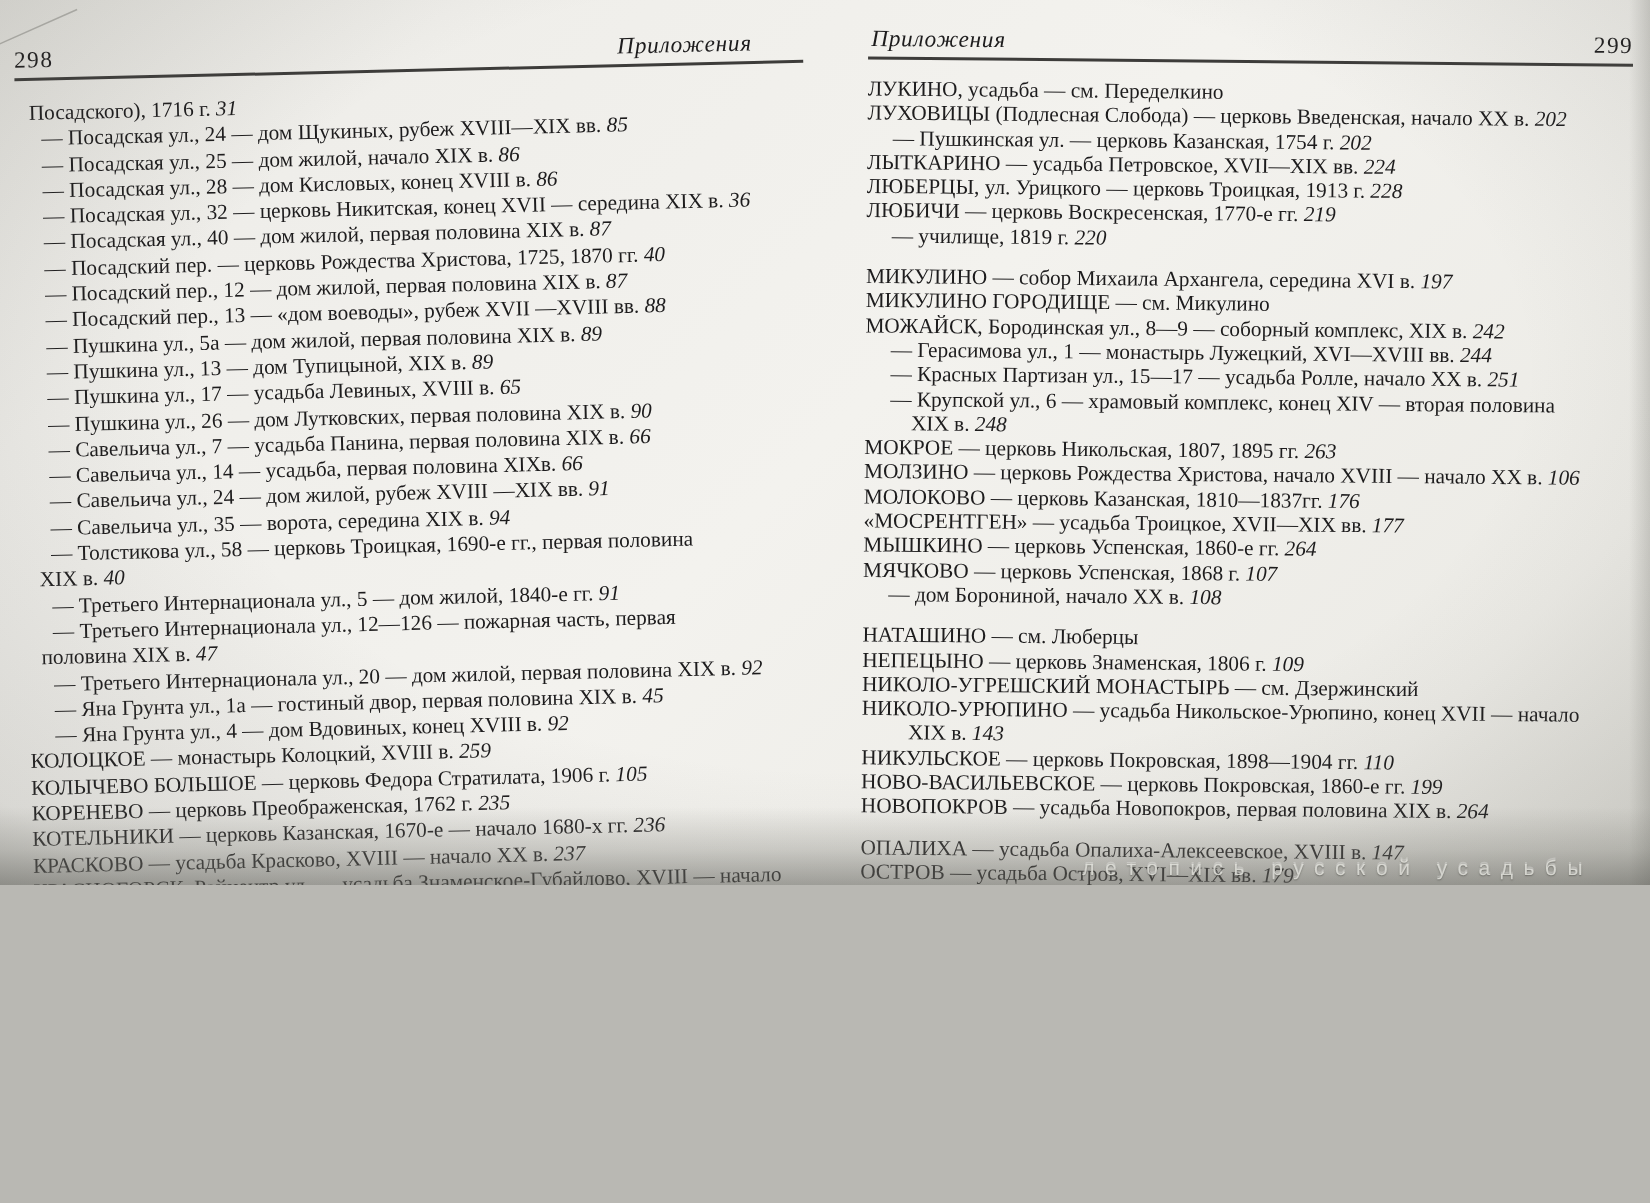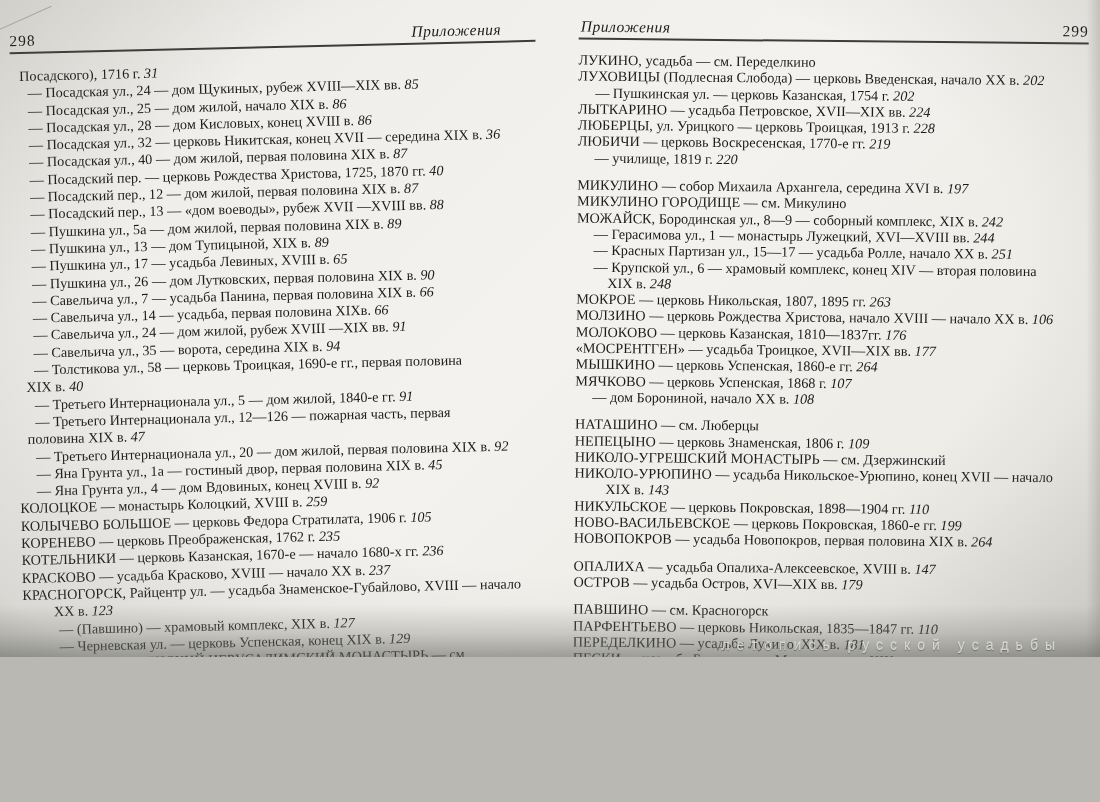--- a/index.html
+++ b/index.html
@@ -4,21 +4,21 @@
 <style>
   html, body { margin: 0; padding: 0; }
   body {
     width: 1100px; height: 802px;
     font-family: "Liberation Serif", "DejaVu Serif", serif;
     background: #b9b8b3;
     overflow: hidden;
   }
   .photo {
     position: relative;
-    width: 1100px; height: 657px;
+    width: 1100px; height: 590px;
     background: linear-gradient(135deg, #e3e2dd 0%, #efeeea 18%, #f3f2ee 50%, #ecebe6 85%, #dddcd6 100%);
     overflow: hidden;
   }
   
   .photo::before {
     content: "";
     position: absolute; inset: 0;
     background: radial-gradient(ellipse at 52% 42%, rgba(0,0,0,0) 55%, rgba(92,92,86,0.16) 92%, rgba(80,80,74,0.28) 100%);
     pointer-events: none;
     z-index: 5;

